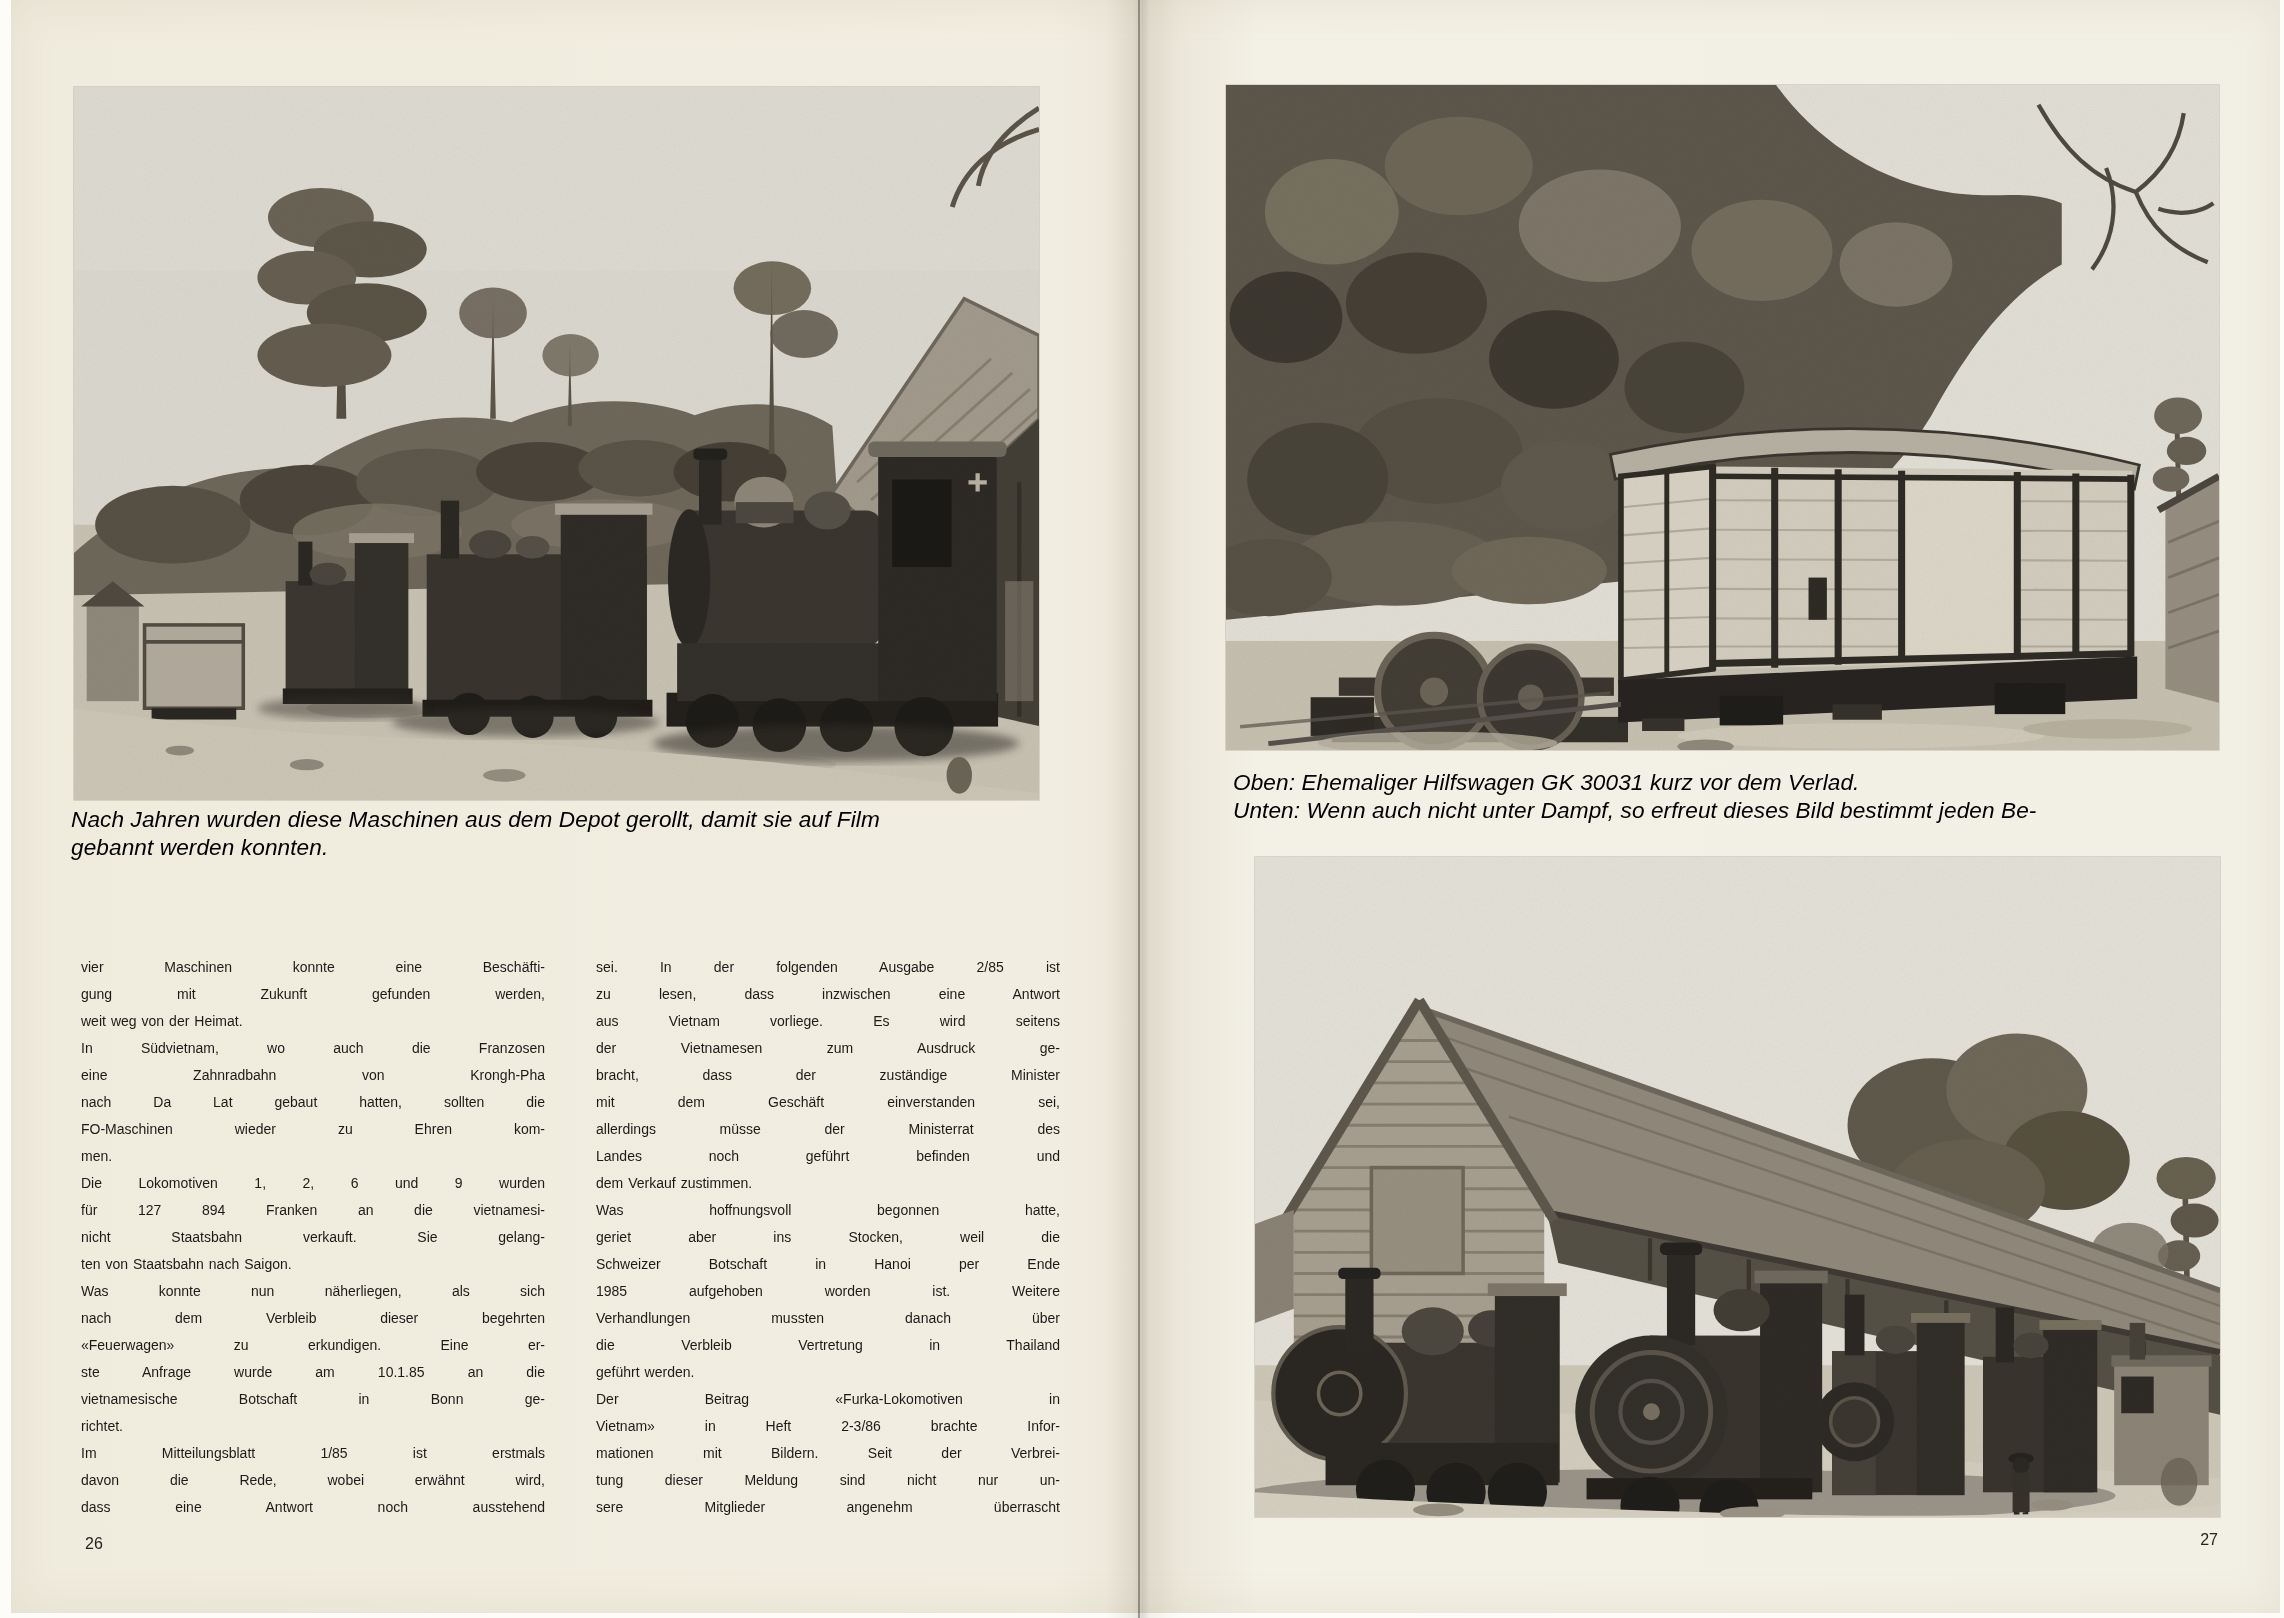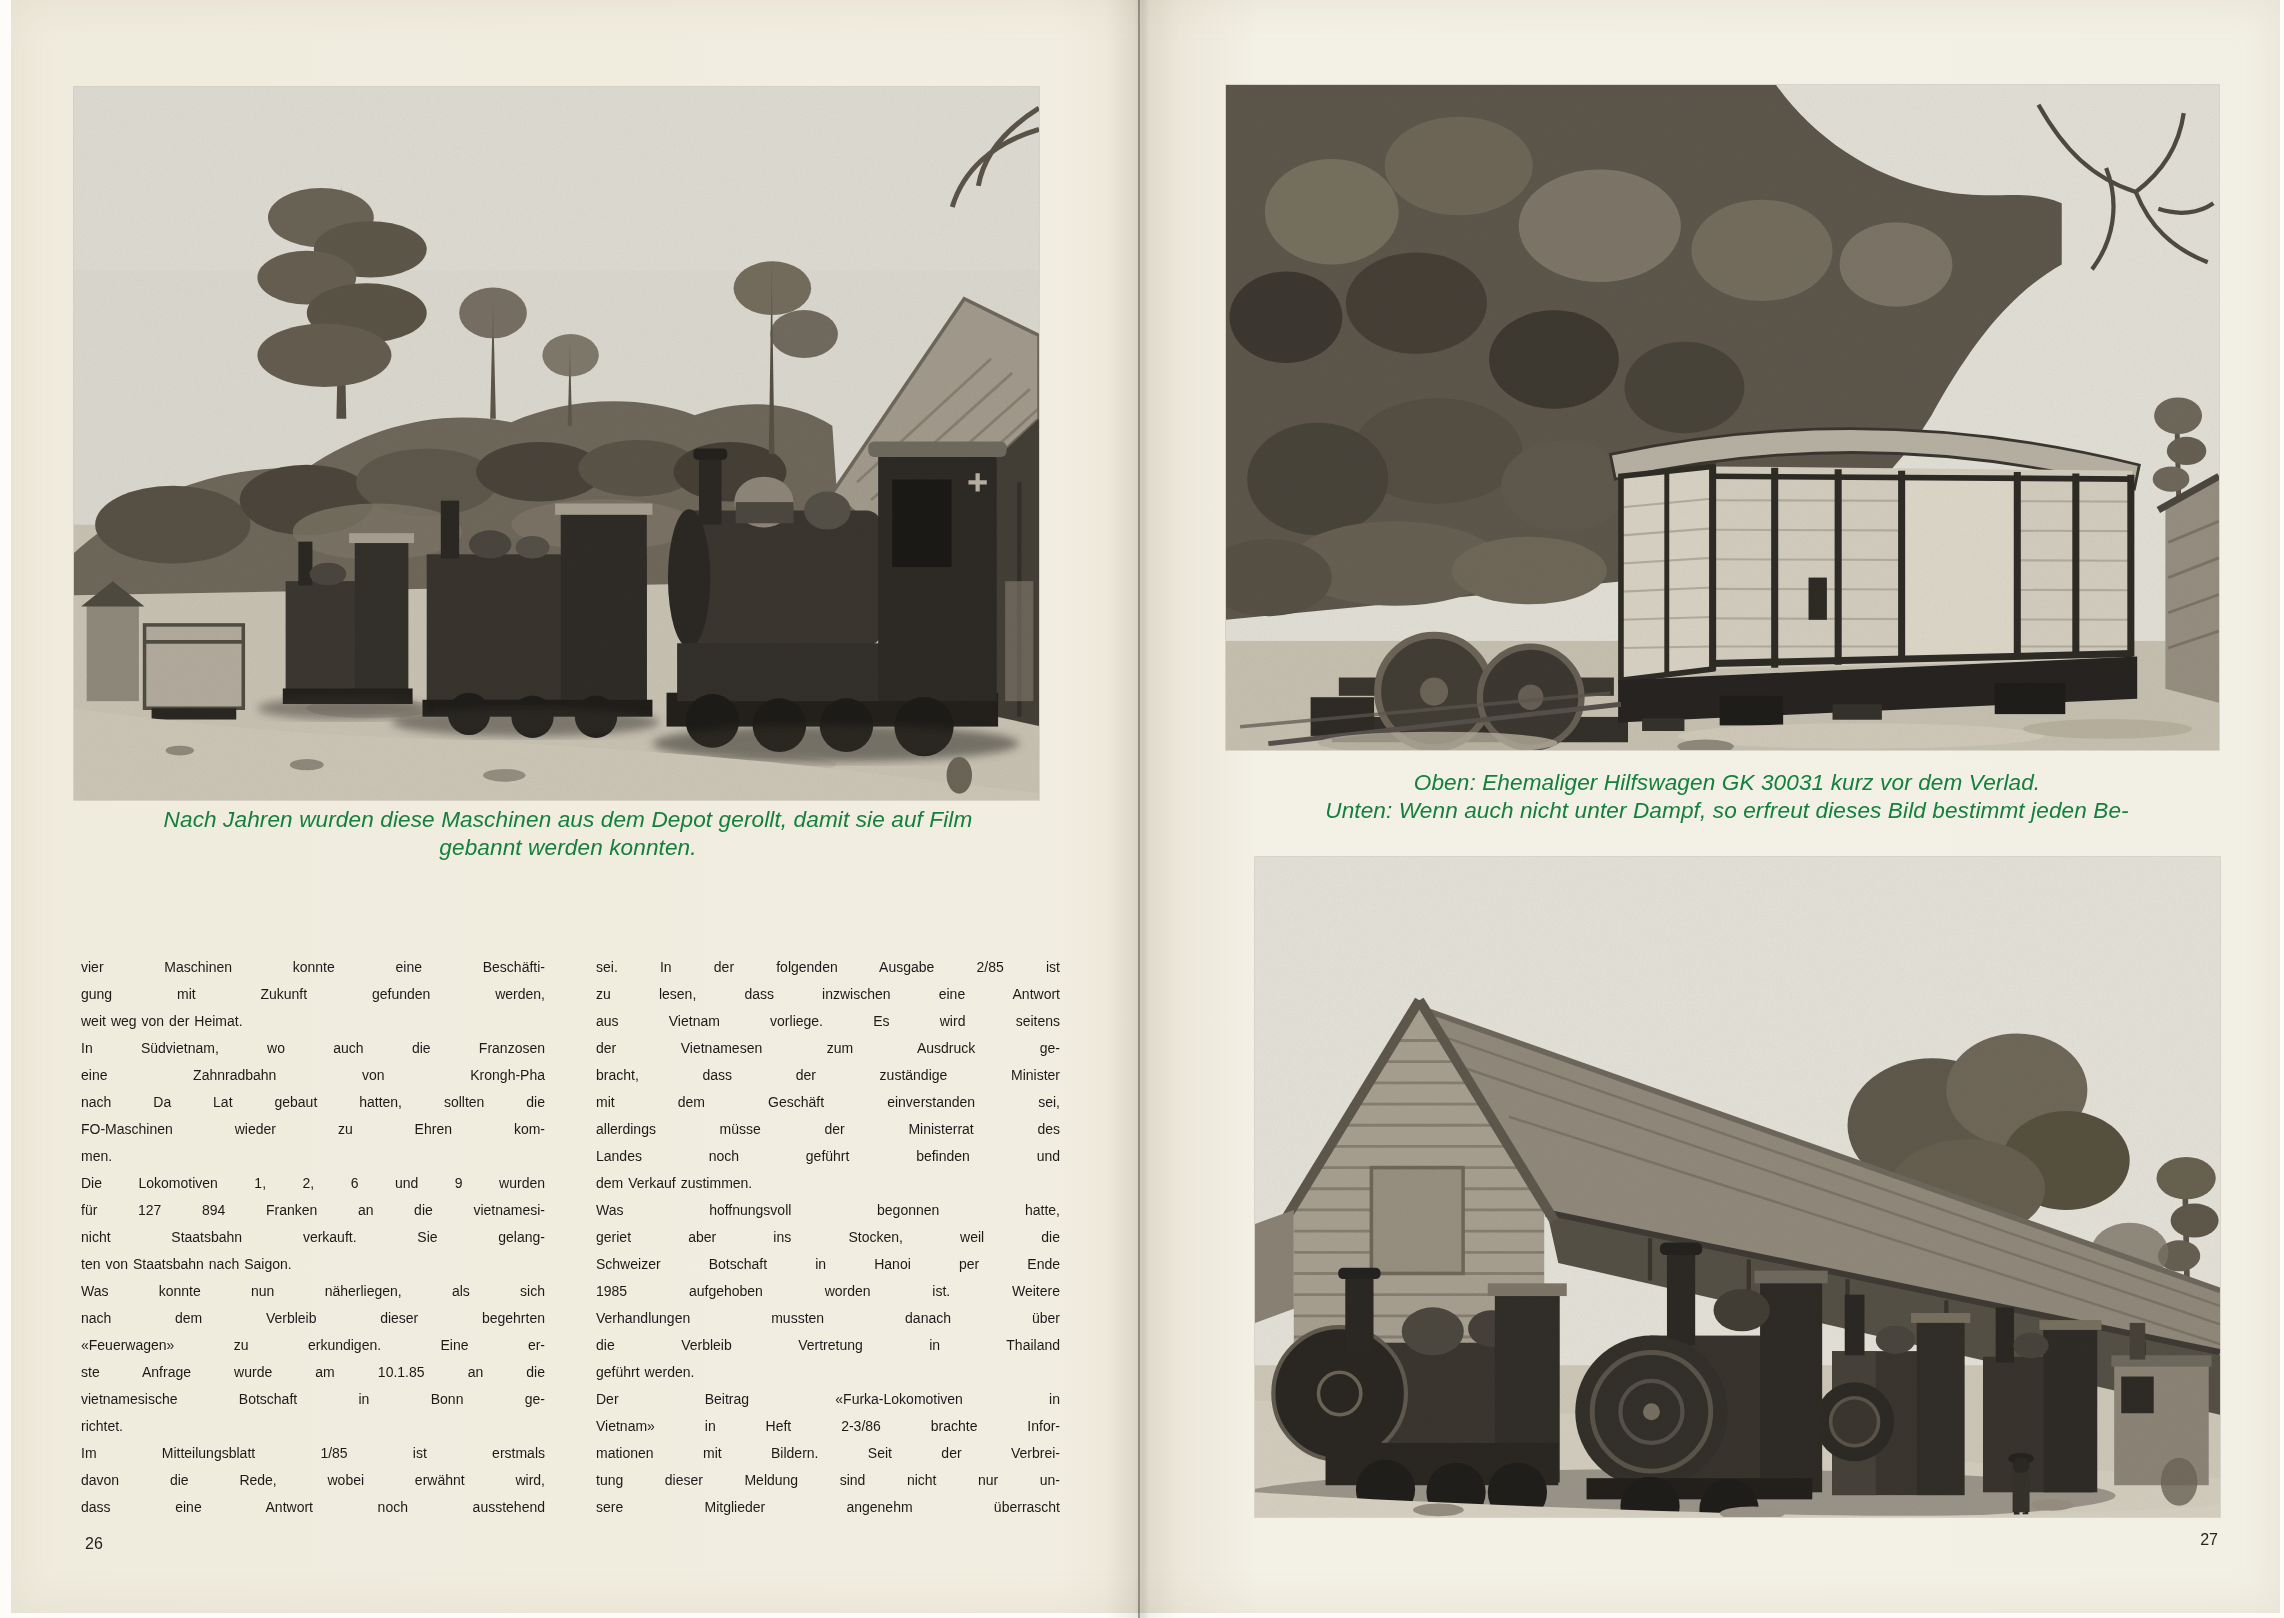--- a/index.html
+++ b/index.html
@@ -15,22 +15,22 @@
   .gutter{position:absolute;left:1106px;top:0;width:73px;height:100%;
     background:linear-gradient(90deg,rgba(110,100,80,0) 0%,rgba(110,100,80,.10) 38%,rgba(60,54,44,.16) 50%,rgba(110,100,80,.07) 60%,rgba(110,100,80,0) 100%);}
   .gutter:after{content:"";position:absolute;left:32px;top:0;width:2.1px;height:100%;
     background:rgba(55,50,40,.42);filter:blur(0.7px);}
   figure{margin:0;}
   .photo{position:absolute;overflow:hidden;box-shadow:0 0 0 0.7px rgba(90,85,70,.25);}
   .photo svg{display:block;width:100%;height:100%;}
   .photo-1{left:74px;top:87px;width:965px;height:713px;}
   .photo-2{left:1226px;top:85px;width:993px;height:665px;}
   .photo-3{left:1255px;top:857px;width:965px;height:660px;}
-  .caption{position:absolute;font-style:italic;font-size:22.6px;line-height:28px;letter-spacing:0.1px;color:#15803d;text-align:center;}
-  .caption-left{left:81px;top:806px;width:974px;}
+  .caption{position:absolute;font-style:italic;font-size:22.6px;line-height:28px;letter-spacing:0.1px;color:#000000;}
+  .caption-left{left:71px;top:806px;width:974px;}
   .caption-right{left:1233px;top:769px;width:988px;}
   .col{position:absolute;top:954px;width:464px;font-size:14px;line-height:27px;word-spacing:1.1px;}
   .col-1{left:81px;}
   .col-2{left:596px;}
   .ln{text-align:justify;text-align-last:justify;white-space:normal;}
   .ln.end{text-align-last:left;}
   .pagenum{position:absolute;font-size:16px;color:#26231e;}
   .pagenum-left{left:85px;top:1535px;}
   .pagenum-right{left:2145px;top:1531px;width:73px;text-align:right;}
 </style>

